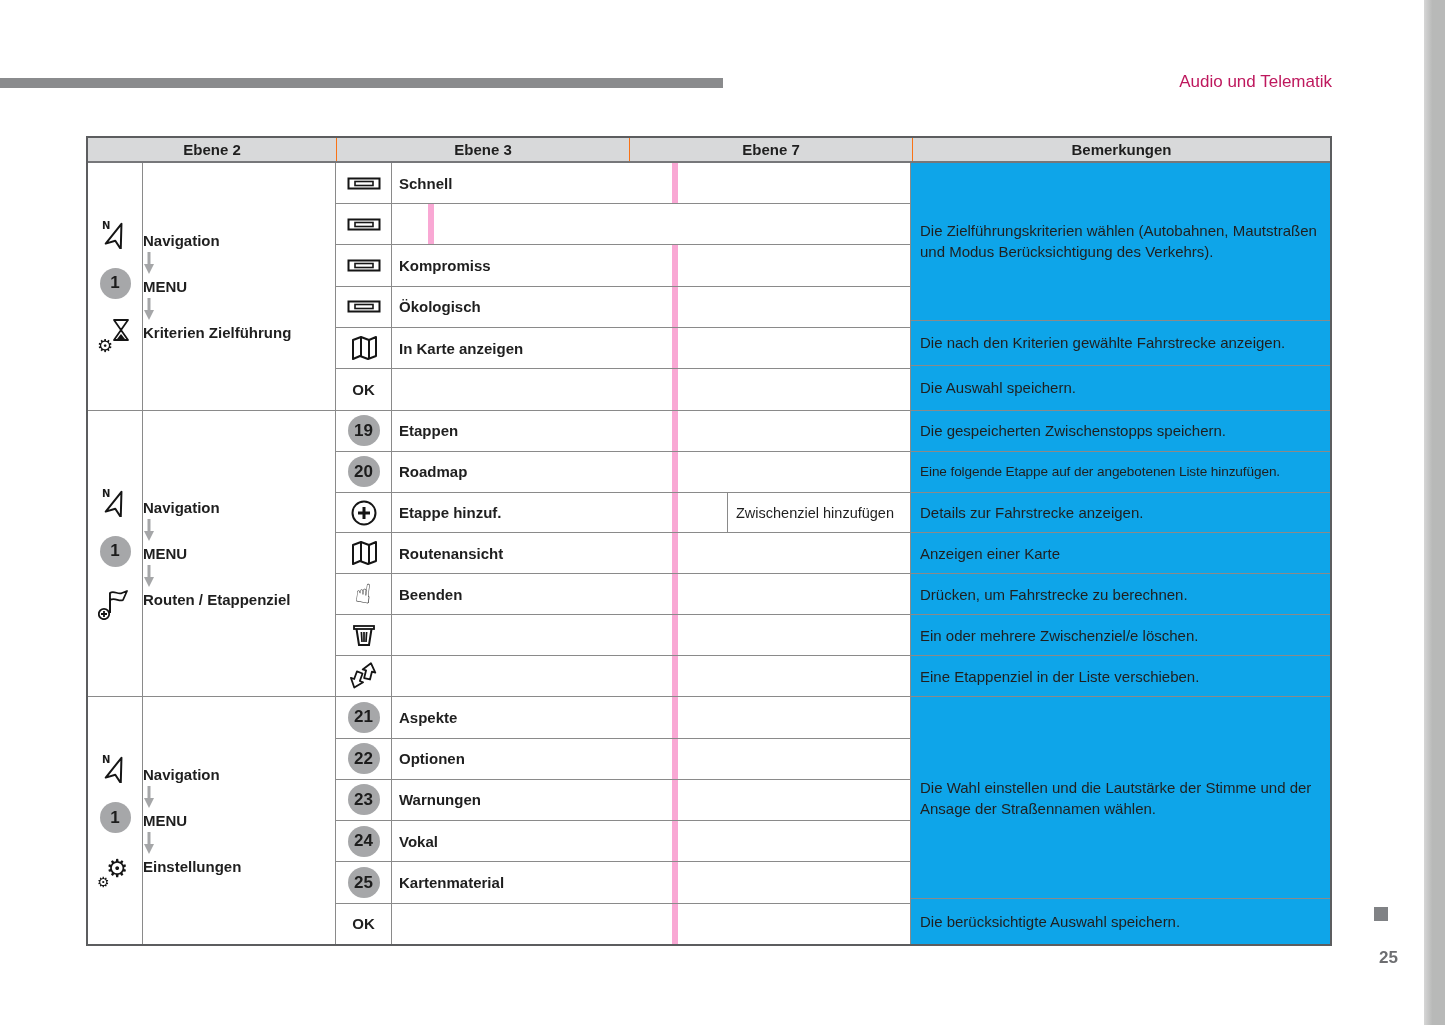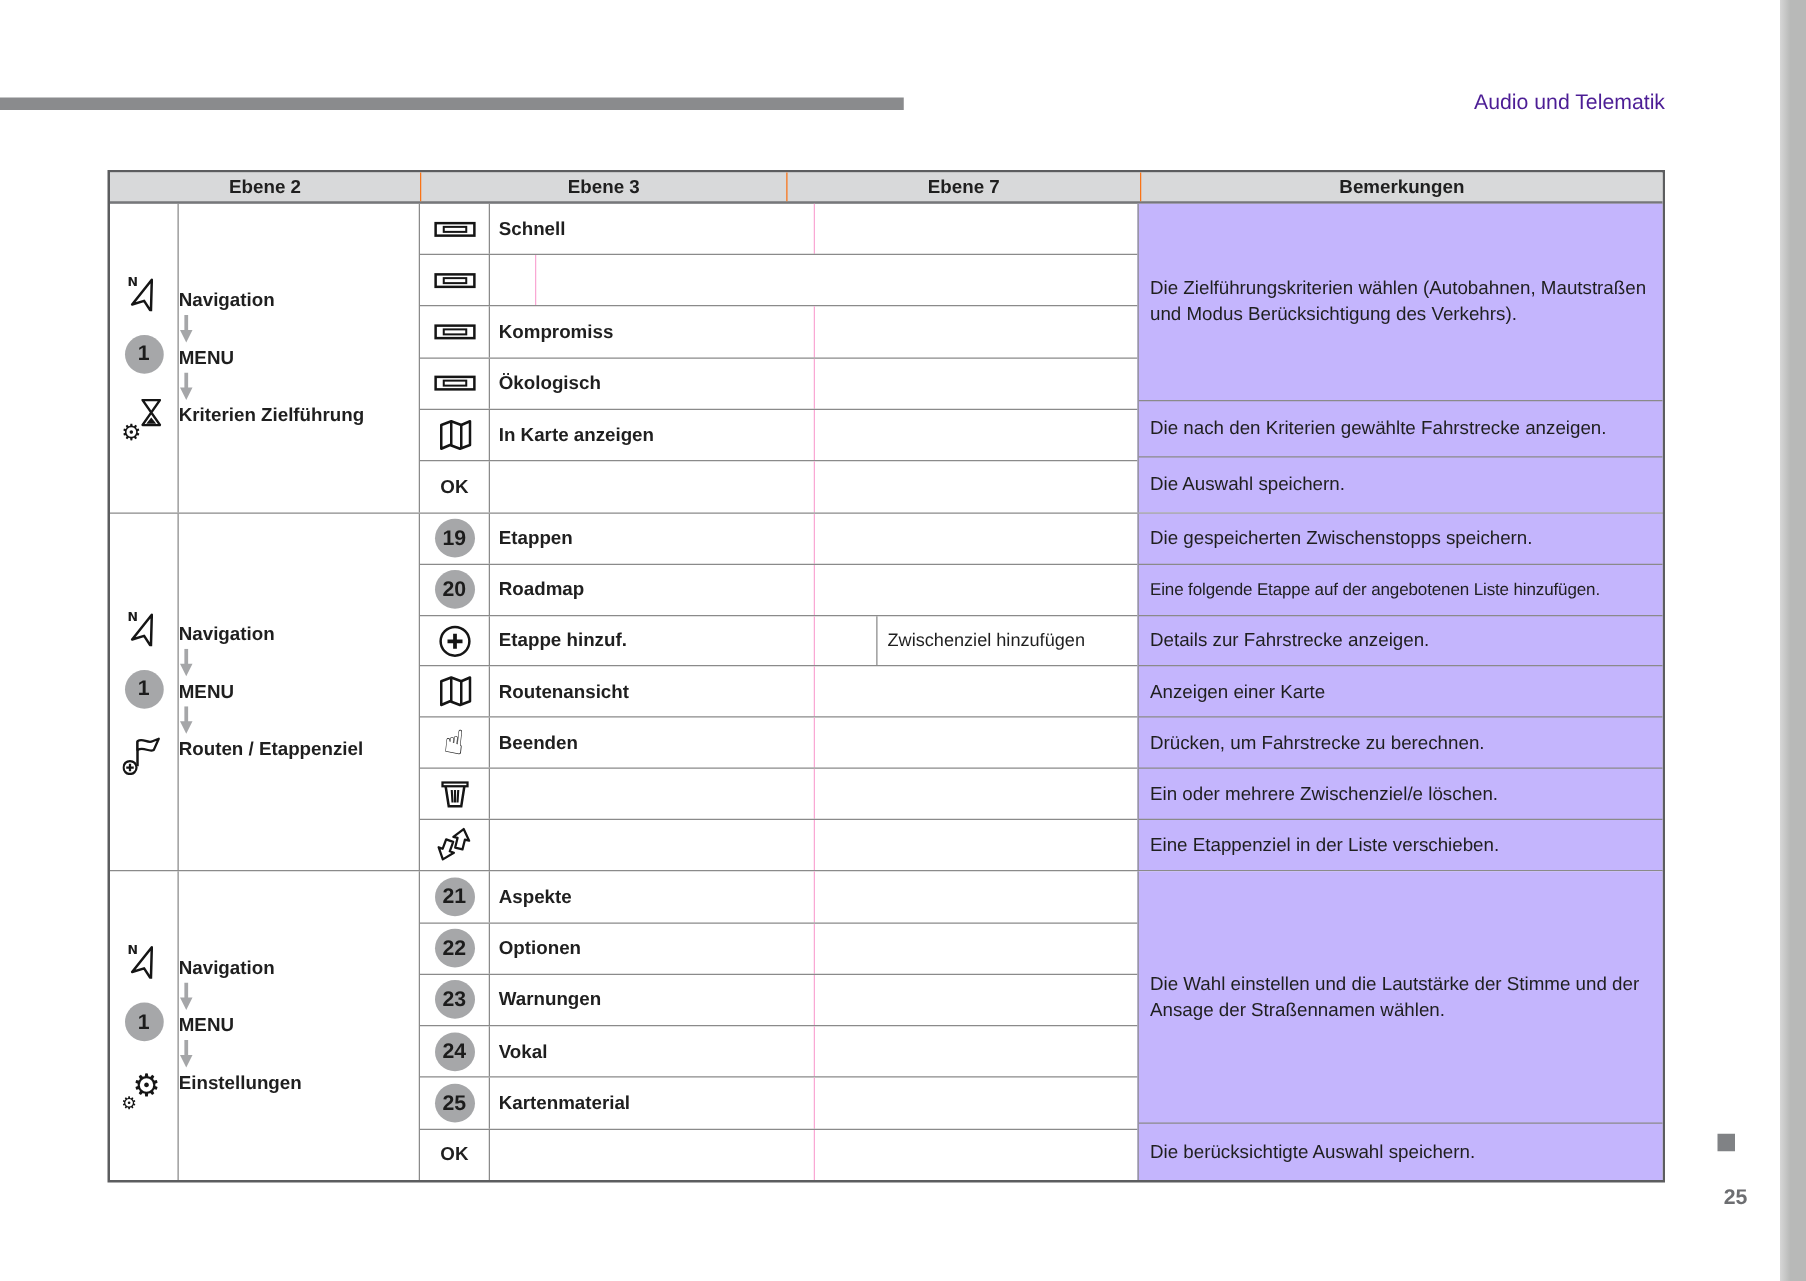--- a/index.html
+++ b/index.html
@@ -5,21 +5,21 @@
 <style>
   * { margin:0; padding:0; box-sizing:border-box; }
   html,body { background:#ffffff; }
   body { font-family:"Liberation Sans","DejaVu Sans",sans-serif; color:#1f1f1f; }
   .page { position:relative; width:1445px; height:1025px; background:#ffffff; overflow:hidden; }
 
   
   .top-bar { position:absolute; left:0; top:78px; width:723px; height:10px; background:#8a8b8d; }
   .right-rail { position:absolute; right:0; top:0; width:21px; height:1025px;
                 background:linear-gradient(to right,#d6d6d6,#b8b9b8 40%); }
-  .header-right { position:absolute; top:72px; right:113px; font-size:17px; color:#4c1d95; }
+  .header-right { position:absolute; top:72px; right:113px; font-size:17px; color:#be185d; }
   .square-marker { position:absolute; left:1374px; top:907px; width:14px; height:14px; background:#808285; }
   .page-num { position:absolute; left:1379px; top:948px; font-size:17px; font-weight:bold; color:#6d6e71; }
 
   
   .gtable { position:absolute; left:86px; top:136px; width:1246px; height:810px;
             border:2px solid #5c5d5f; background:#fff; display:flex; flex-direction:column; }
   .thead { display:flex; height:25px; background:#d8d9da; border-bottom:2px solid #76777a;
            font-weight:bold; font-size:15px; }
   .th { display:flex; align-items:center; justify-content:center; border-right:1px solid #f97316; }
   .th:last-child { border-right:none; }
@@ -32,24 +32,24 @@
   .icon-col { width:55px; border-right:1px solid #8a8a8a; display:flex; flex-direction:column;
               align-items:center; justify-content:center; gap:19px; }
   .path-col { width:193px; border-right:1px solid #8a8a8a; display:flex; flex-direction:column;
               align-items:flex-start; justify-content:center; gap:3px; text-align:center; }
   .pstep { font-weight:bold; font-size:15px; }
   .mid-col { width:574px; display:flex; flex-direction:column; }
   .mrow { display:flex; flex:1; }
   .mrow + .mrow { border-top:1px solid #8a8a8a; }
   .icell { width:56px; border-right:1px solid #8a8a8a; display:flex; align-items:center; justify-content:center; }
   .lcell { flex:1; display:flex; align-items:center; padding-left:7px; font-weight:bold; font-size:15px; }
-  .ecell { width:259px; border-left:1px solid #f9a8d4;margin-left:36px; }
+  .ecell { width:238px; border-left:6px solid #f9a8d4;margin-left:36px; }
   .e4sub { margin-left:49px; height:100%; border-left:1px solid #8a8a8a; display:flex;
            align-items:center; padding-left:8px; font-size:14.5px; }
-  .bem-col { flex:1; border-left:1px solid #8a8a8a; background:#c4b5fd; display:flex; flex-direction:column; }
+  .bem-col { flex:1; border-left:1px solid #8a8a8a; background:#0ea5e9; display:flex; flex-direction:column; }
   .bcell { display:flex; align-items:center; padding:3px 9px; font-size:15px; line-height:21px; }
   .bcell + .bcell { border-top:1px solid #8a8a8a; }
   .bcell.condensed { font-size:13.6px; letter-spacing:-0.1px; }
 
   .badge { width:31px; height:31px; border-radius:50%; background:#a6a7a9; color:#1c1c1c;
            font-weight:bold; font-size:17px; display:flex; align-items:center; justify-content:center; }
   .badge.small-b { width:32px; height:31px; }
   .ok-label { font-weight:bold; font-size:15px; }
   .glyph { color:#151515; line-height:1; }
   svg text { font-family:"DejaVu Sans","Liberation Sans",sans-serif; }

